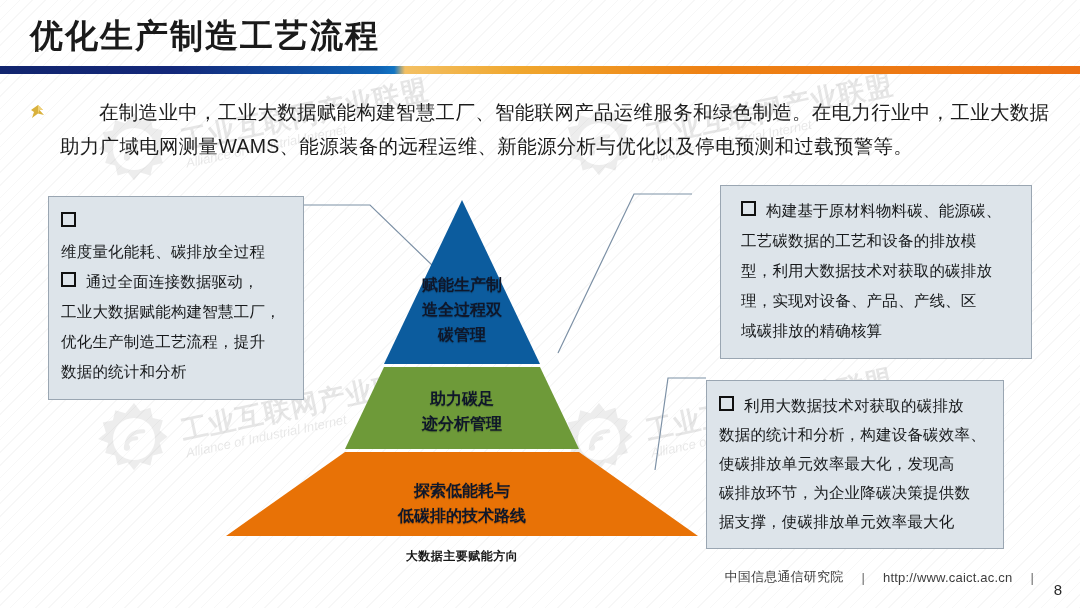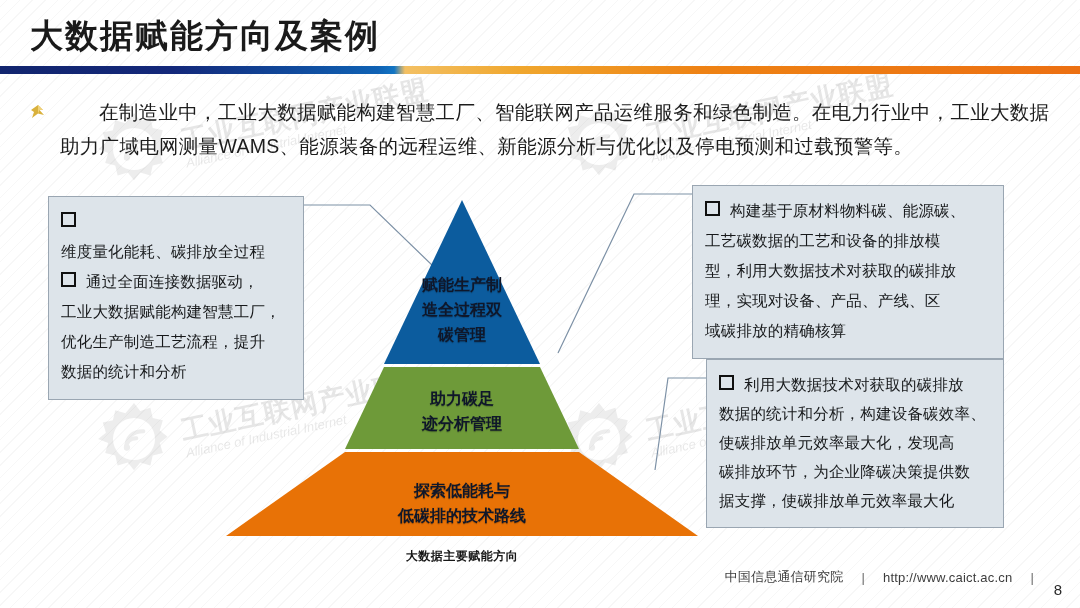--- a/index.html
+++ b/index.html
@@ -153,28 +153,28 @@
     position: relative;
     top: 0px;
   }
   #callout-left {
     left: 48px;
     top: 196px;
     width: 256px;
     padding: 10px 9px 12px 12px;
   }
   #callout-top-right {
-    left: 692px;
+    left: 720px;
     top: 185px;
     width: 312px;
-    padding: 10px 9px 12px 12px;
+    padding: 10px 9px 12px 20px;
   }
   #callout-bottom-right {
     left: 706px;
-    top: 359px;
+    top: 380px;
     width: 298px;
     padding: 10px 8px 12px 12px;
     line-height: 29px;
   }
 
   
   #pyramid {
     position: absolute;
     left: 222px;
     top: 196px;
@@ -293,21 +293,21 @@
       <path fill="none" stroke="#8a8a8a" stroke-width="5" stroke-linecap="round" d="M40 62c0-14 8-22 22-22"></path>
       <path fill="none" stroke="#8a8a8a" stroke-width="5" stroke-linecap="round" d="M40 62c0-8 4-13 13-13"></path>
       <circle cx="41" cy="61" r="4" fill="#8a8a8a"></circle>
     </svg>
     <div class="wm-text">
       <div class="wm-cn">工业互联网产业联盟</div>
       <div class="wm-en">Alliance of Industrial Internet</div>
     </div>
   </div>
 
-  <div id="page-title">大数据赋能方向及案例</div>
+  <div id="page-title">优化生产制造工艺流程</div>
   <div id="title-rule"></div>
 
   <div id="lead-block">
     <svg id="lead-bullet" viewBox="0 0 16 16">
       <path fill="#d9b13c" d="M8 1 L13 6 L9.5 6 L14 11 L8 9.5 L2 14 L4 8 L1 6 Z"></path>
       <path fill="#f0d27a" d="M8 1 L13 6 L9.5 6 L8 9.5 Z"></path>
     </svg>
     <div id="lead-text">在制造业中，工业大数据赋能构建智慧工厂、智能联网产品运维服务和绿色制造。在电力行业中，工业大数据助力广域电网测量WAMS、能源装备的远程运维、新能源分析与优化以及停电预测和过载预警等。</div>
   </div>
 

